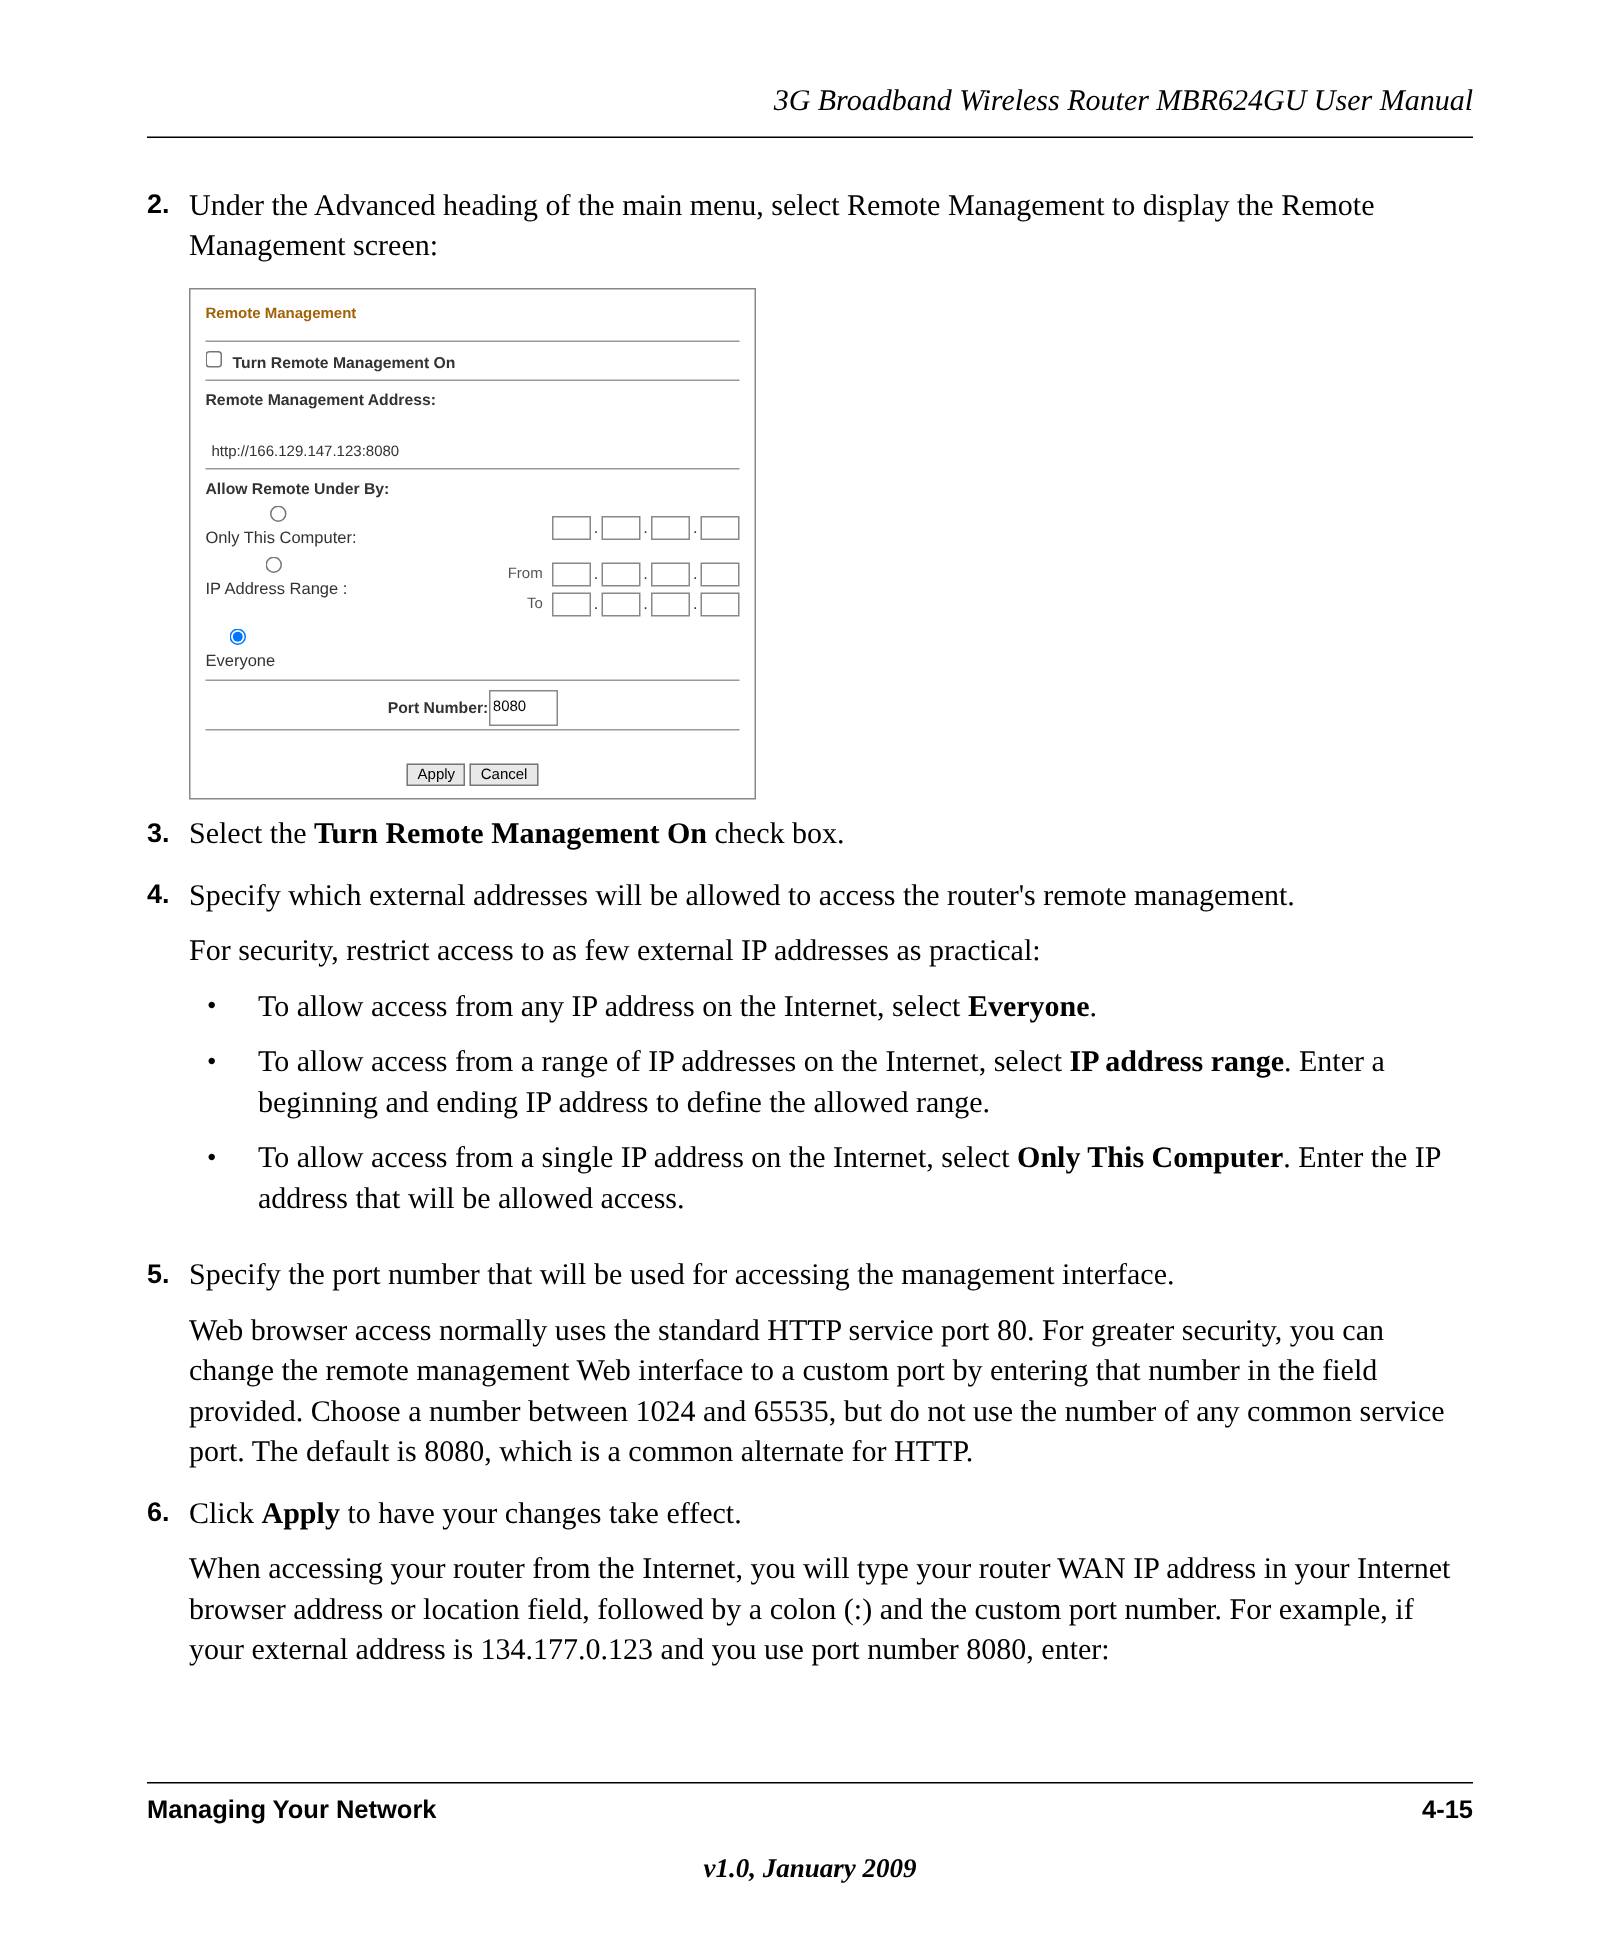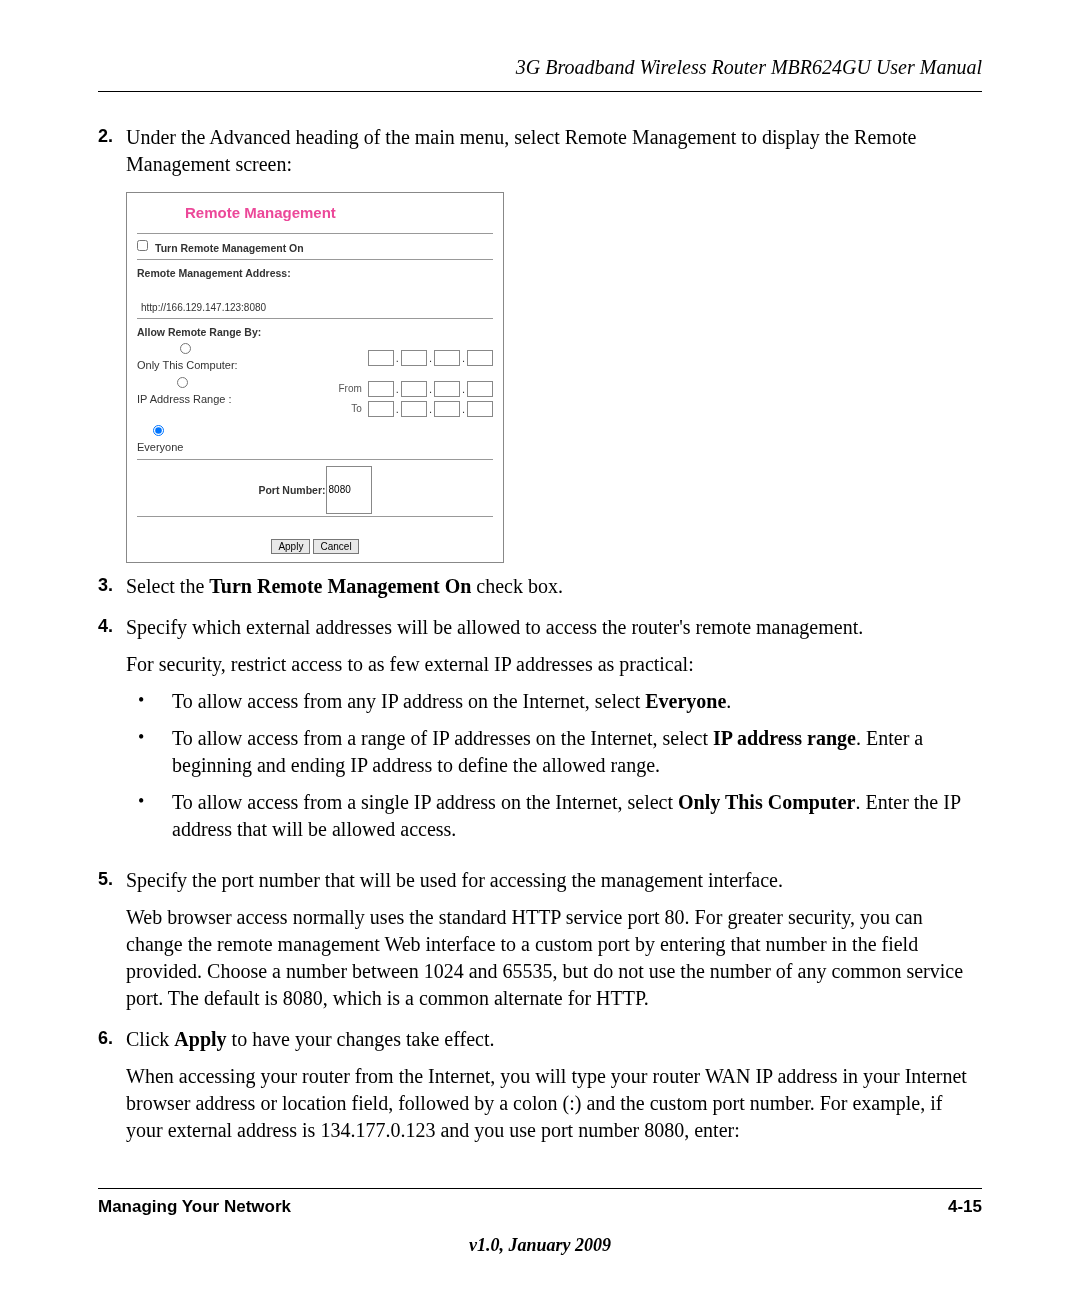--- a/index.html
+++ b/index.html
@@ -86,25 +86,24 @@
     width: 378px;
     border: 1px solid #888;
     background: #fff;
     font-family: Arial, Helvetica, sans-serif;
     font-size: 11px;
     color: #333;
     padding: 6px 10px 8px 10px;
     box-sizing: border-box;
   }
   .screenshot .title {
-    color: #ec4899;
+    color: #a16207;
     font-weight: bold;
-    font-size: 15px;
+    font-size: 10px;
     padding: 4px 0 8px 0;
-    margin-left: 48px;
   }
   .screenshot hr {
     border: none;
     border-top: 1px solid #999;
     margin: 2px 0 6px 0;
   }
   .ss-row { margin: 4px 0; }
   .ss-row label { vertical-align: middle; }
   .ss-sub { margin-left: 4px; font-size: 10px; color:#333;margin-top:20px; }
   .ss-bold { font-weight: bold; font-size: 10.5px; }
@@ -127,21 +126,21 @@
     margin: 4px 0;
   }
   .portrow {
     display:flex;
     justify-content:center;
     align-items:center;
     font-weight:bold;
     font-size:10.5px;
   }
   .portrow input {
-    width:40px; height:14px; border:1px solid #888; font-size:10px; text-align:left; padding:16px 2px;
+    width:40px; height:14px; border:1px solid #888; font-size:10px; text-align:left; padding:4px 2px;
   }
   .btnrow { text-align:center; margin-top:22px; }
   .btnrow button {
     font-size:10px;
     padding:1px 6px;
     border:1px solid #777;
     background:#e8e8e8;
     color:#000;
   }
   .radio-row {
@@ -203,21 +202,21 @@
         <div class="title">Remote Management</div>
         <hr>
         <div class="ss-row">
           <input type="checkbox" style="">
           <label class="ss-bold">Turn Remote Management On</label>
         </div>
         <hr>
         <div class="ss-row ss-bold">Remote Management Address:</div>
         <div class="ss-row ss-sub">http://166.129.147.123:8080</div>
         <hr>
-        <div class="ss-row ss-bold">Allow Remote Range By:</div>
+        <div class="ss-row ss-bold">Allow Remote Under By:</div>
 
         <div class="radio-row">
           <div class="radio-left">
             <input type="radio" name="allow" style="">
             <span class="lbl">Only This Computer:</span>
           </div>
           <div class="ipfields">
             <input style="">.<input style="">.<input style="">.<input style="">
           </div>
         </div>

